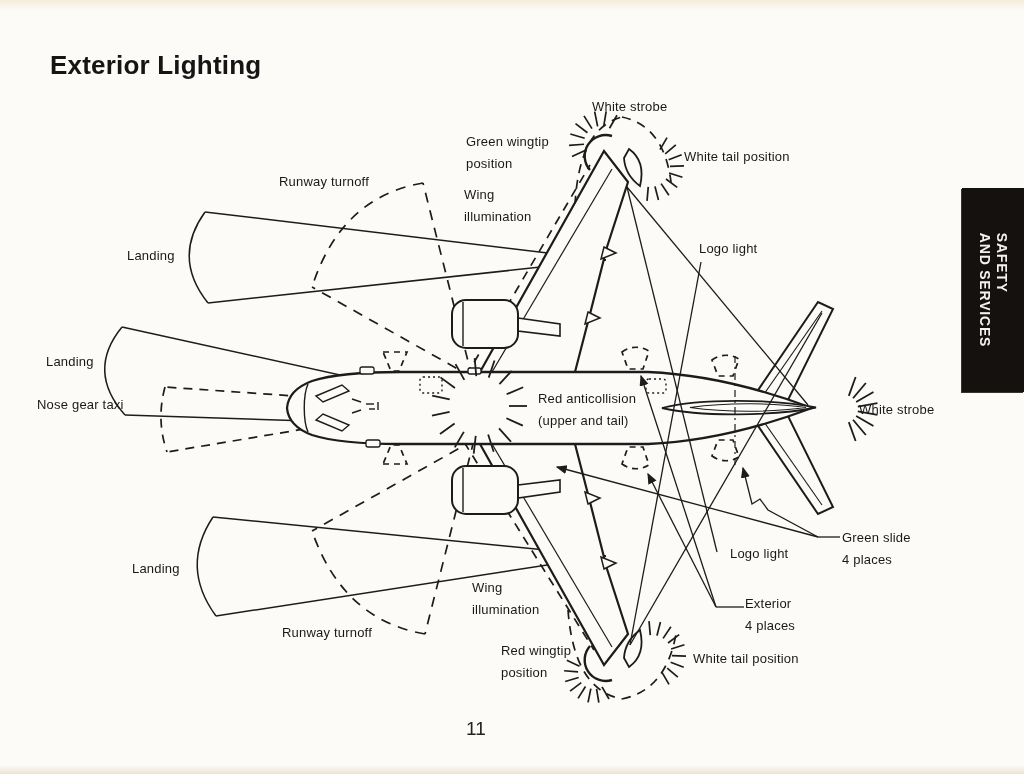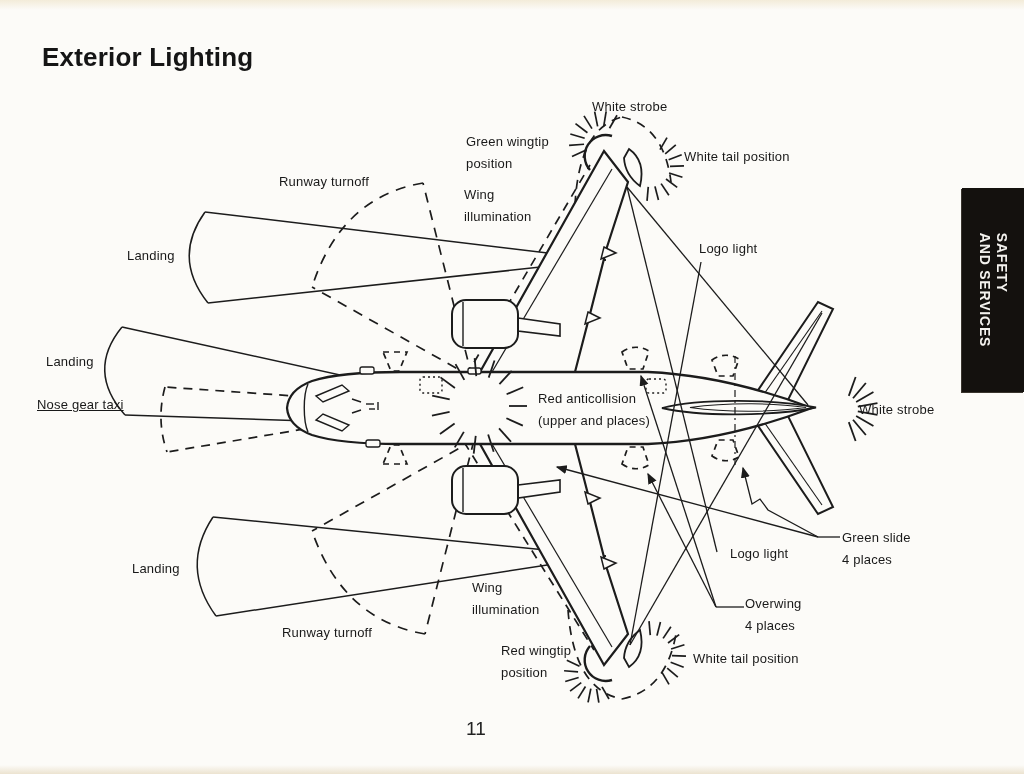--- a/index.html
+++ b/index.html
@@ -35,21 +35,21 @@
   }
   .ink{stroke:#1c1c1c;fill:none;}
   .fill-paper{fill:#fcfbf8;}
 </style>
 </head>
 <body>
 
 <div class="page">
   <div class="top-edge"></div>
 
-  <h1 class="title" style="margin:0;">Exterior Lighting</h1>
+  <h1 class="title" style="margin:8px;">Exterior Lighting</h1>
 
   <svg id="diagram-svg" width="1024" height="774" viewBox="0 0 1024 774">
 
     <defs>
       <marker id="arr" markerWidth="9" markerHeight="8" refX="7.5" refY="3.5" orient="auto">
         <path d="M0,0 L8.5,3.5 L0,7 Z" fill="#1c1c1c"></path>
       </marker>
     </defs>
 
     <g class="ink" stroke-width="1.5">
@@ -271,39 +271,39 @@
       </div>
       <div class="lbl" style="left: 127px; top: 245px;">
         <div>Landing</div>
       </div>
       <div class="lbl" style="left: 699px; top: 238px;">
         <div>Logo light</div>
       </div>
       <div class="lbl" style="left: 46px; top: 351px;">
         <div>Landing</div>
       </div>
-      <div class="lbl" style="left: 37px; top: 394px; text-decoration: underline;">
+      <div class="lbl" style="left: 37px; top: 394px;">
         <div>Nose gear taxi</div>
       </div>
       <div class="lbl" style="left: 859px; top: 399px;">
         <div>White strobe</div>
       </div>
       <div class="lbl" style="left: 538px; top: 388px;">
         <div>Red anticollision</div>
-        <div>(upper and places)</div>
+        <div>(upper and tail)</div>
       </div>
       <div class="lbl" style="left: 842px; top: 527px;">
         <div>Green slide</div>
         <div>4 places</div>
       </div>
       <div class="lbl" style="left: 730px; top: 543px;">
         <div>Logo light</div>
       </div>
       <div class="lbl" style="left: 745px; top: 593px;">
-        <div>Overwing</div>
+        <div>Exterior</div>
         <div>4 places</div>
       </div>
       <div class="lbl" style="left: 132px; top: 558px;">
         <div>Landing</div>
       </div>
       <div class="lbl" style="left: 472px; top: 577px;">
         <div>Wing</div>
         <div>illumination</div>
       </div>
       <div class="lbl" style="left: 282px; top: 622px;">

